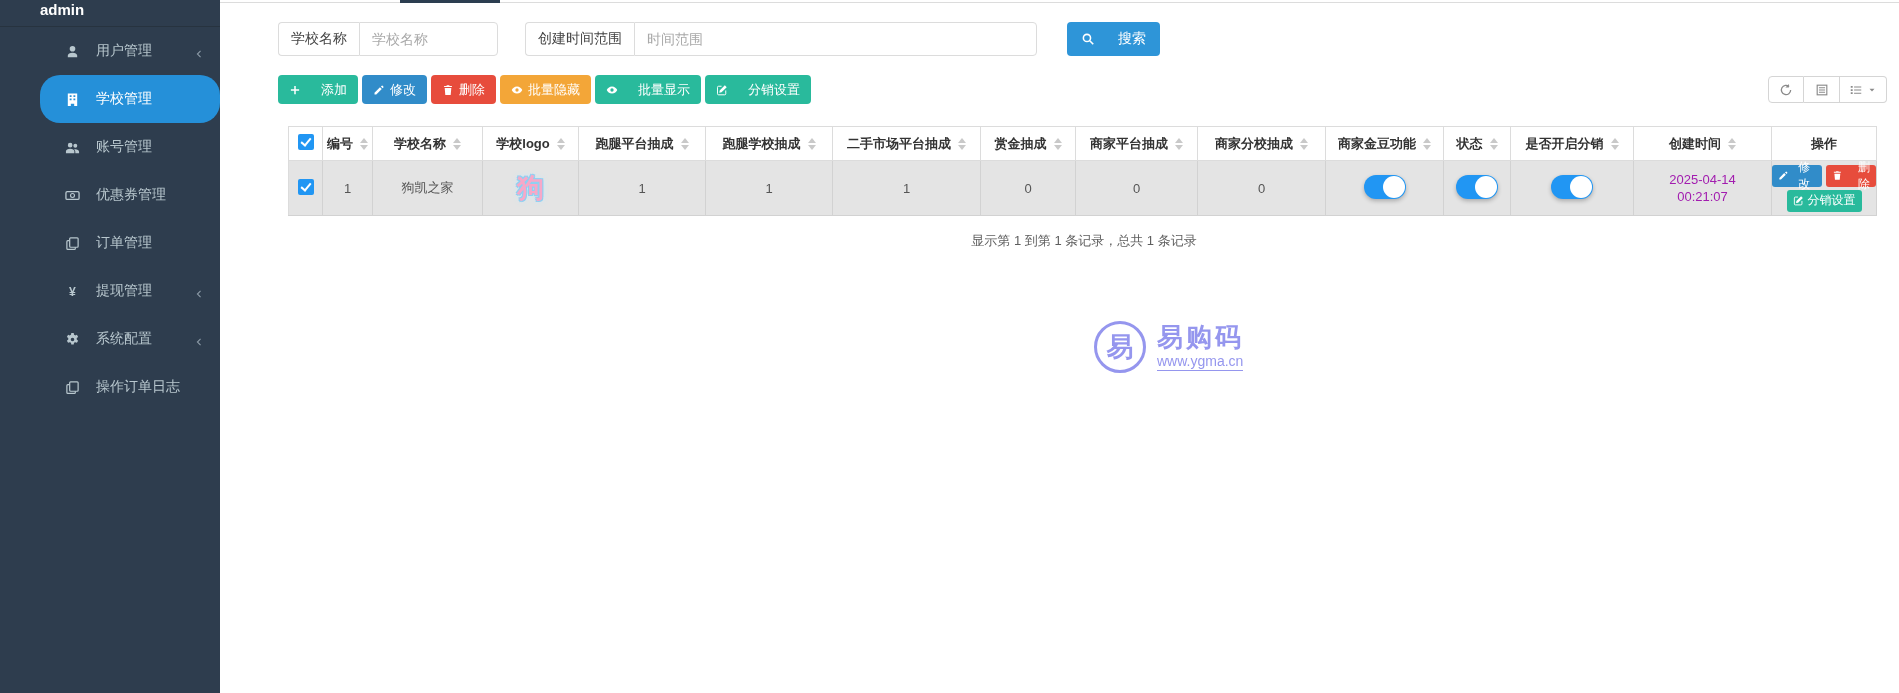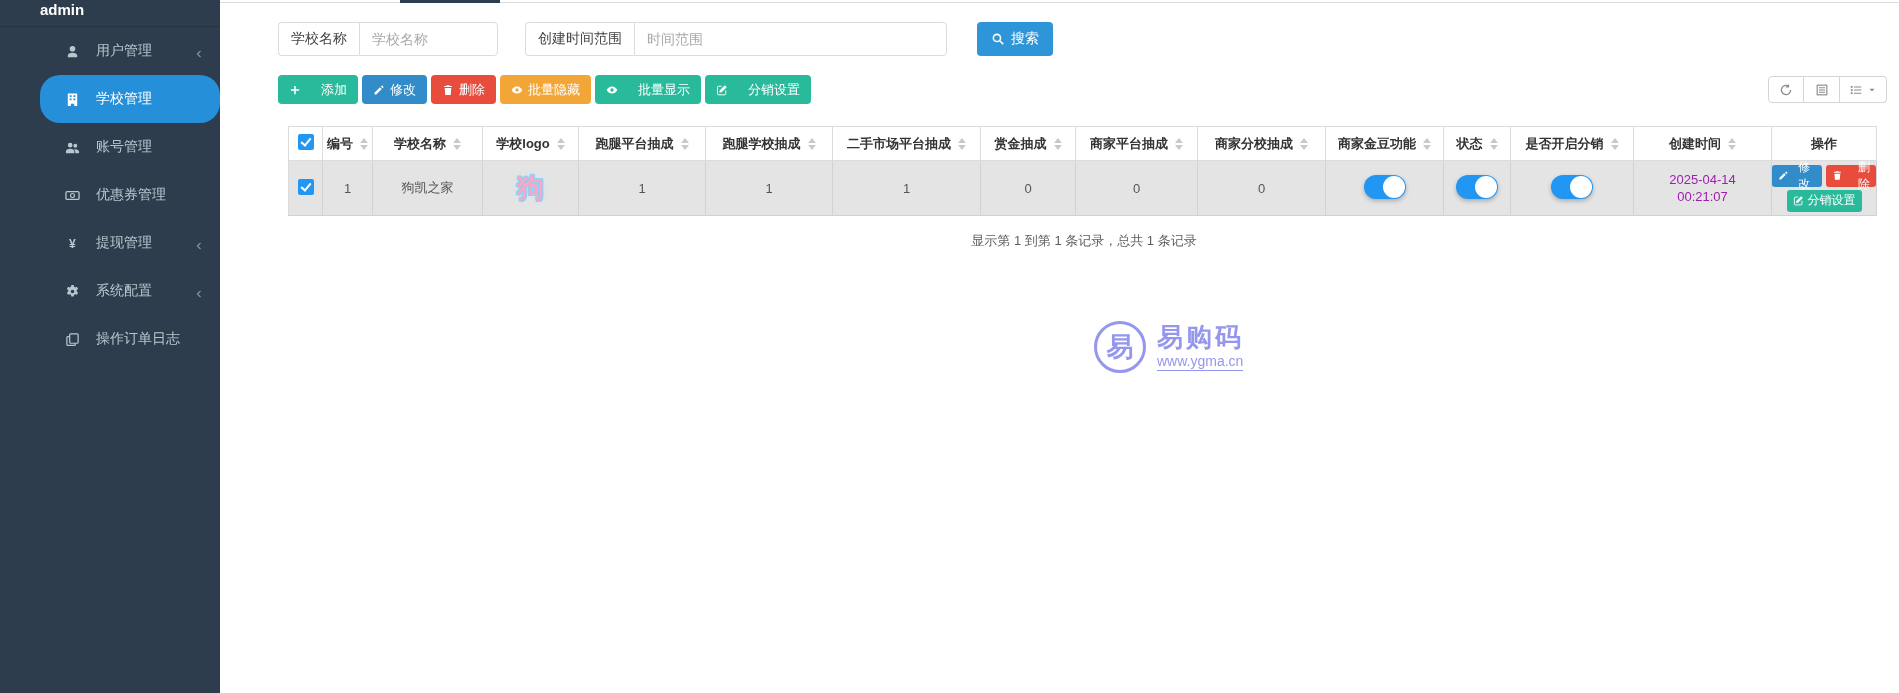--- a/index.html
+++ b/index.html
@@ -28,23 +28,23 @@
   
   .search-form { margin-top:19px; display:flex; align-items:center; }
   .input-group { display:flex; height:34px; }
   .ig-addon { display:flex; align-items:center; padding:0 12px; border:1px solid #dcdcdc;
     border-right:none; border-radius:4px 0 0 4px; background:#fff; color:#444; font-size:14px; white-space:nowrap; }
   .ig-input { height:34px; border:1px solid #dcdcdc; border-radius:0 4px 4px 0; padding:0 12px;
     font-size:14px; color:#333; outline:none; font-family:inherit; }
   .ig-input::placeholder { color:#a9a9a9; }
   .g1 .ig-input { width:139px; }
   .g2 { margin-left:27px; }
-  .g2 .ig-input { width:313px; }
+  .g2 .ig-input { width:403px; }
   .btn-search { margin-left:30px; height:34px; padding:0 14px; background:#2e95d8; color:#fff;
-    border:none; border-radius:4px; font-size:14px; display:inline-flex; align-items:center; gap:6px; cursor:pointer; font-family:inherit; }
+    border:none; border-radius:4px; font-size:14px; display:inline-flex; align-items:center; gap:23px; cursor:pointer; font-family:inherit; }
 
   
   .toolbar { margin-top:19px; display:flex; align-items:center; position:relative; }
   .btn { height:29px; padding:0 11px; border:none; border-radius:4px; color:#fff; font-size:13px;
     display:inline-flex; align-items:center; gap:5px; margin-right:4px; cursor:pointer; font-family:inherit; }
   .btn svg { width:12px; height:12px; }
   .btn-green { background:#29ba9c;gap:20px; }
   .btn-blue { background:#318cc9; }
   .btn-red { background:#e74c3c;text-align:right; }
   .btn-orange { background:#f3a638; }
@@ -200,20 +200,28 @@
         </span>
         <span class="mi-label">账号管理</span>
       </div>
       <div class="menu-item">
         <span class="mi-icon">
           <svg viewBox="0 0 16 16">
             <use href="#coupon-icon"></use>
           </svg>
         </span>
         <span class="mi-label">优惠券管理</span>
+      </div>
+      <div class="menu-item">
+        <span class="mi-icon">
+          <svg viewBox="0 0 16 16">
+            <use href="#orders-icon"></use>
+          </svg>
+        </span>
+        <span class="mi-label">订单管理</span>
       </div>
       <div class="menu-item">
         <span class="mi-icon">
           <svg viewBox="0 0 16 16">
             <use href="#yen-icon"></use>
           </svg>
         </span>
         <span class="mi-label">提现管理</span>
         <span class="mi-chev"><svg width="10" height="10" viewBox="0 0 16 16">
             <use href="#chevron-left"></use>

